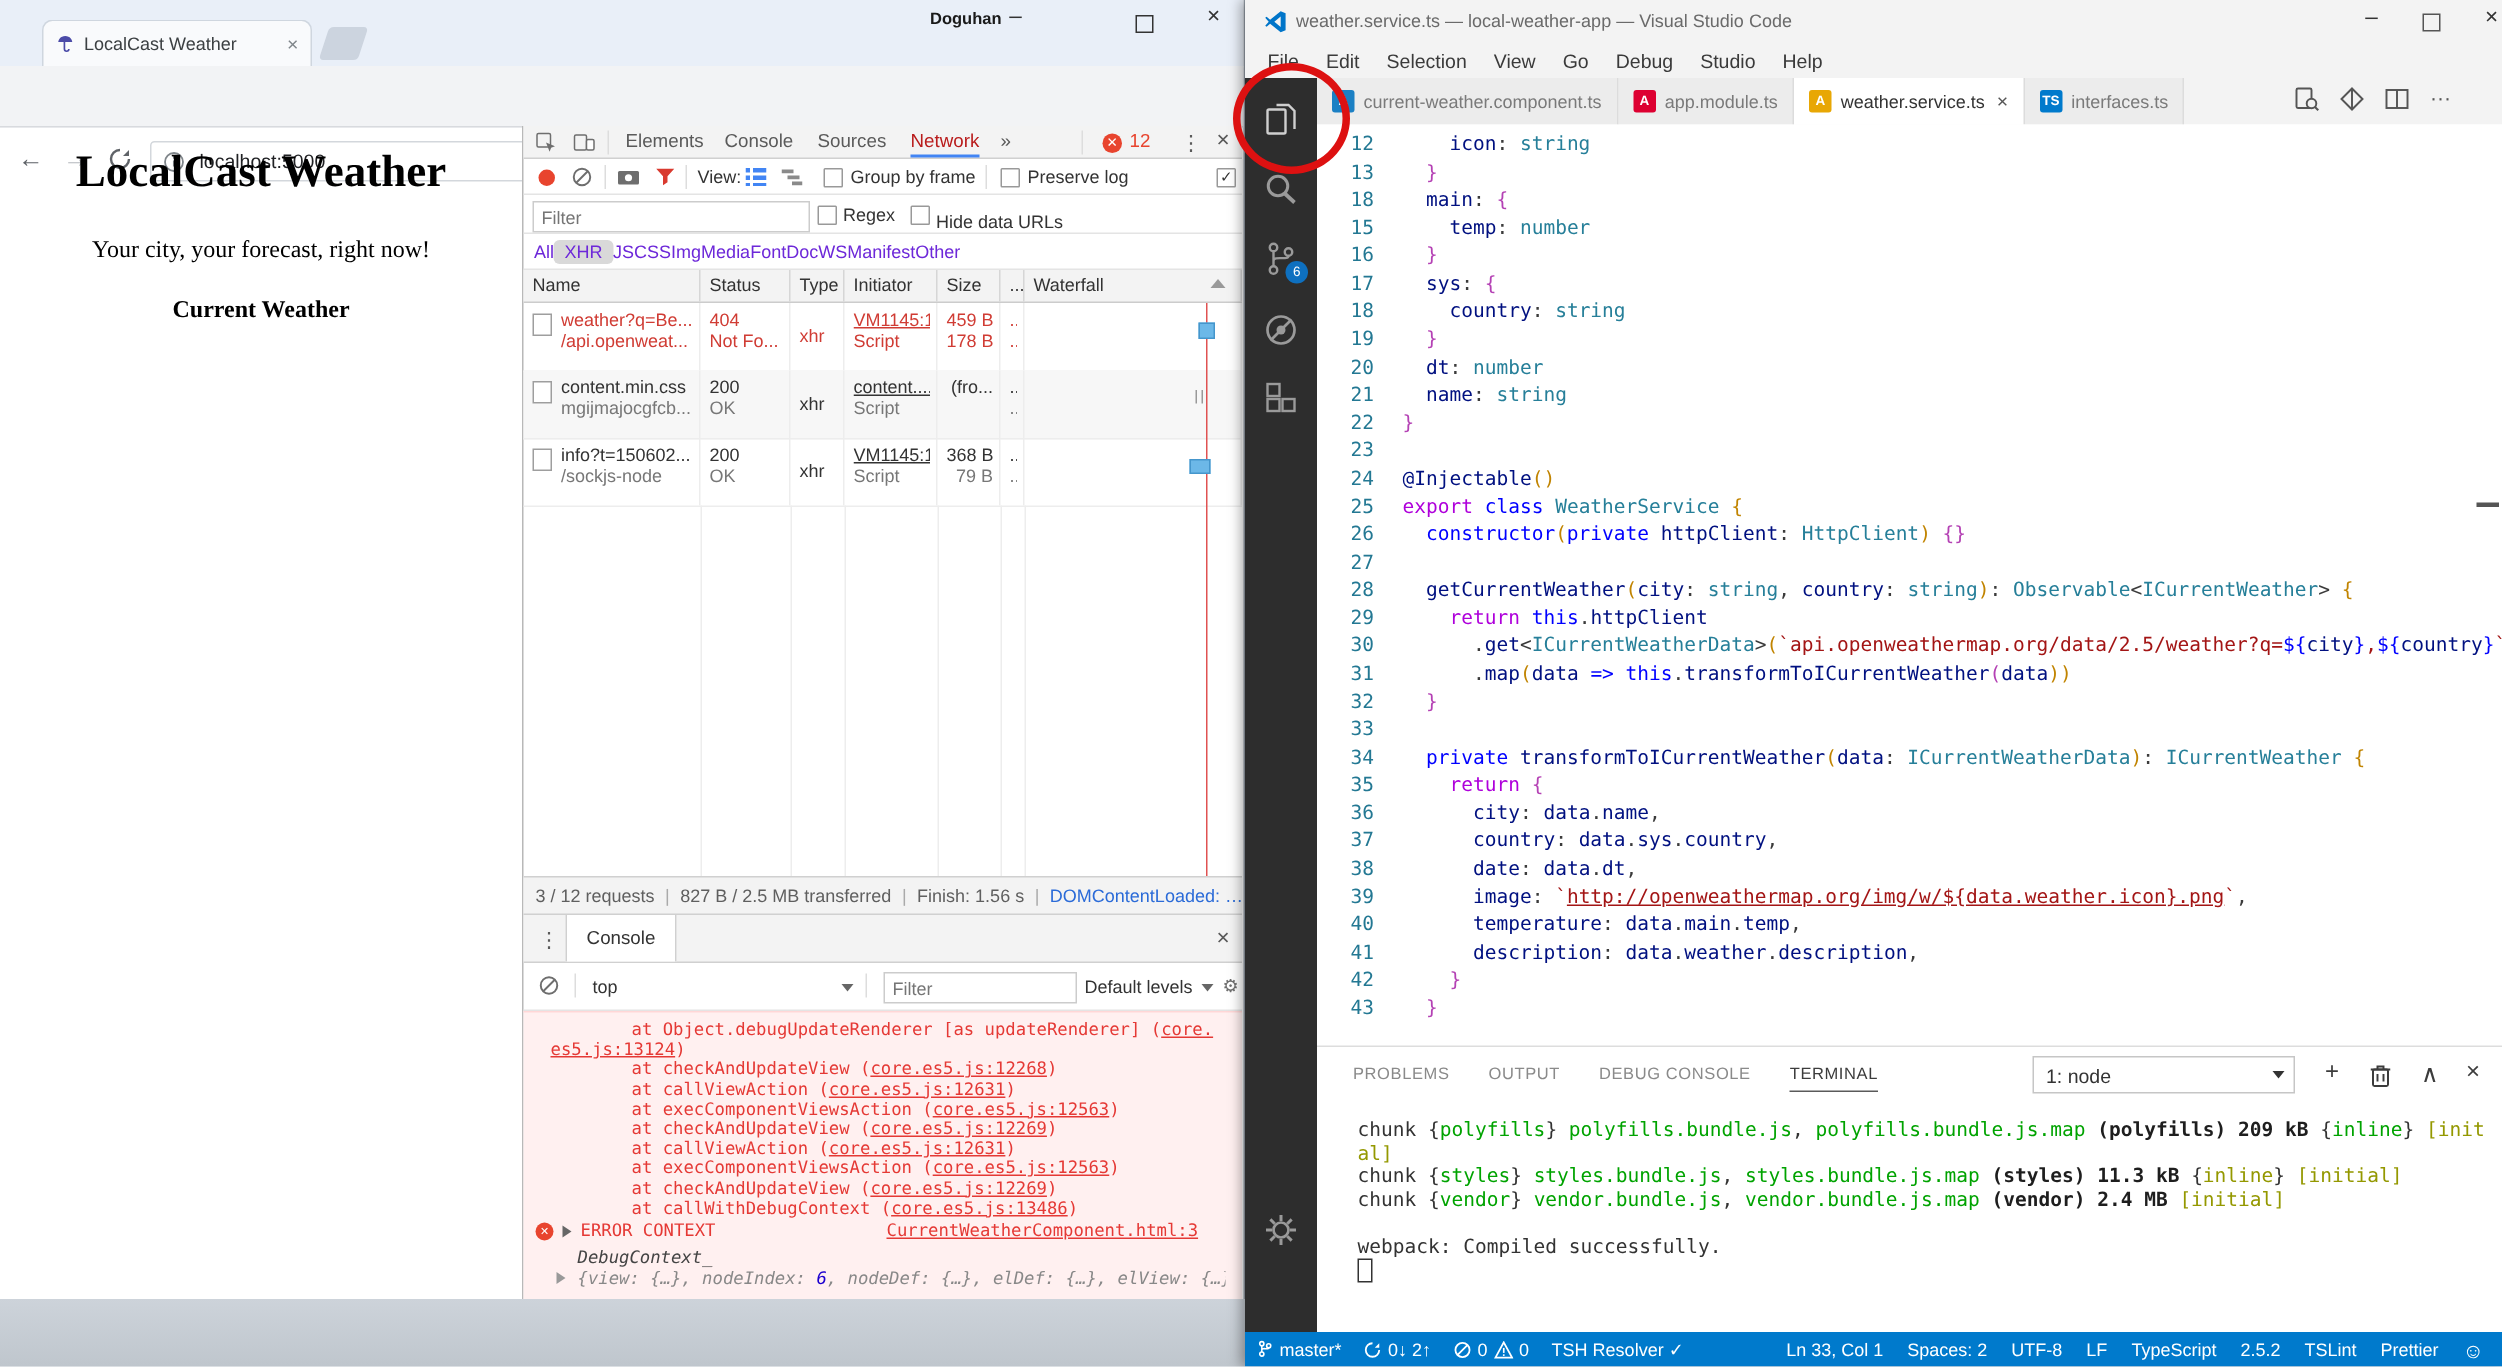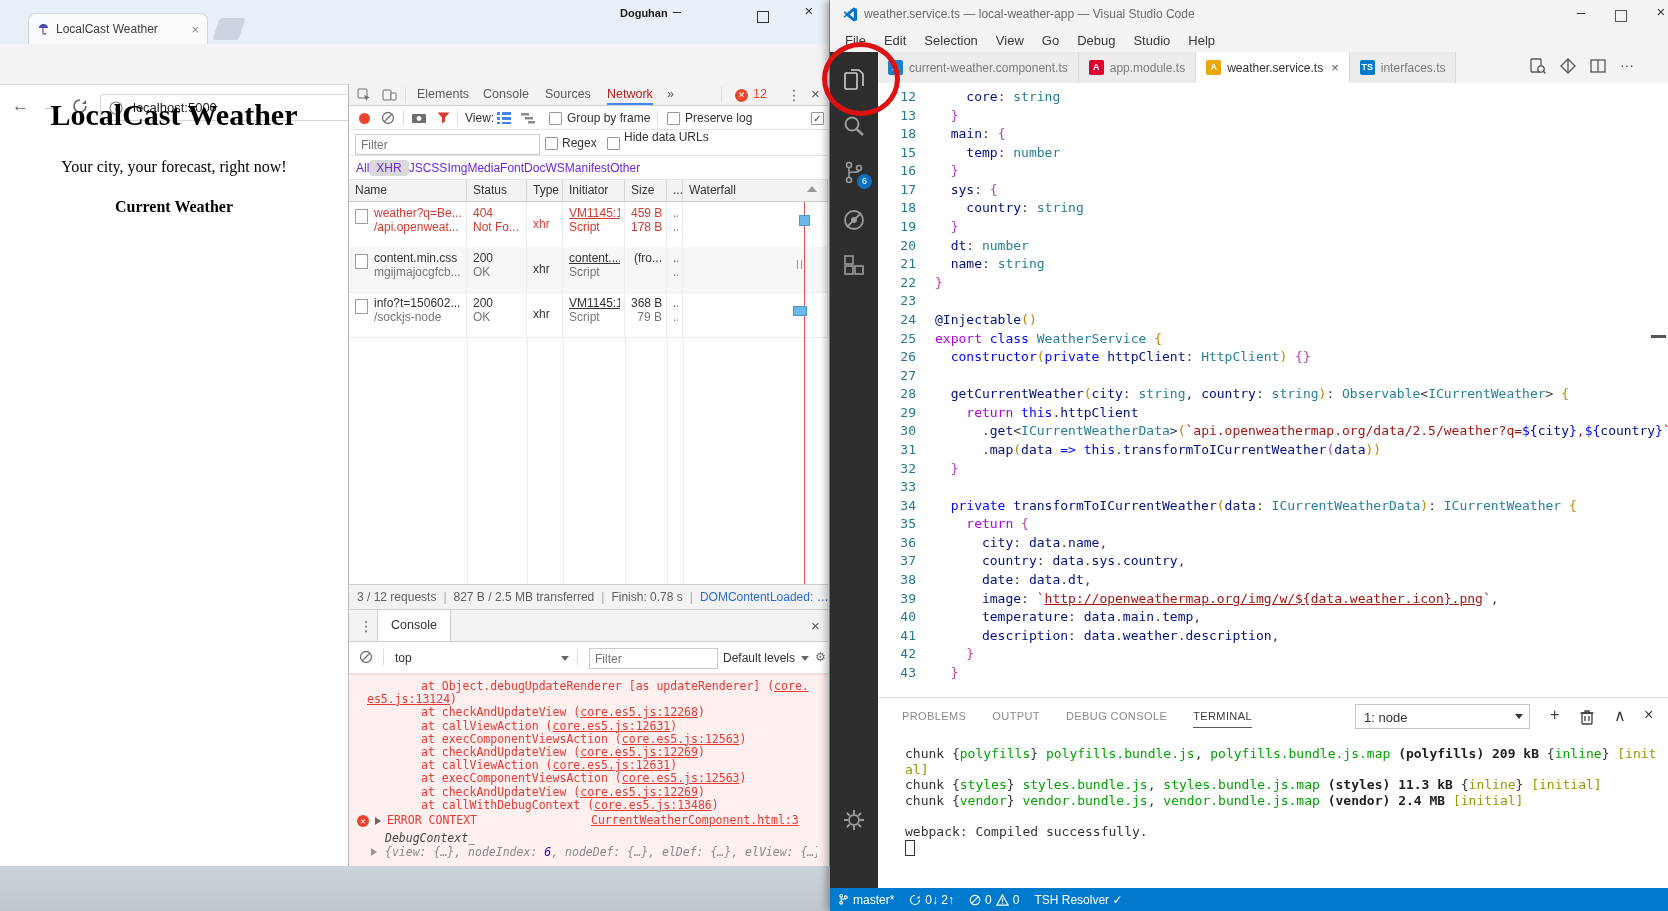--- a/index.html
+++ b/index.html
@@ -213,21 +213,21 @@
       <div class="vsep" style="left:308px;top:4px"></div>
       <span class="cb" style="left:318px;top:6px"></span>
       <span class="abs" style="left:336px;top:5px">Preserve log</span>
       <span class="cb" style="left:462px;top:6px">✓</span>
     </div>
     <div class="dt-row" id="dt-filterrow">
       <input id="net-filter" placeholder="Filter" style="">
       <span class="cb" style="left:196px;top:7px"></span>
       <span class="abs" style="left:213px;top:6px">Regex</span>
       <span class="cb" style="left:258px;top:7px"></span>
-      <span class="abs" style="left:275px;top:0">Hide data URLs</span>
+      <span class="abs" style="left:275px;top:11px">Hide data URLs</span>
     </div>
     <div class="dt-row" id="dt-pills">
         <span class="pill">All</span>
         <span class="pill active">XHR</span>
         <span class="pill">JS</span>
         <span class="pill">CSS</span>
         <span class="pill">Img</span>
         <span class="pill">Media</span>
         <span class="pill">Font</span>
         <span class="pill">Doc</span>
@@ -337,21 +337,21 @@
     <div class="abs" style="left:450px;top:131px;width:9px;height:9px;background:#6cb8e8;border:1px solid #4596cc"></div>
     <div class="abs" style="left:448px;top:176px;width:1px;height:9px;background:#999"></div>
     <div class="abs" style="left:452px;top:176px;width:1px;height:9px;background:#999"></div>
     <div class="abs" style="left:444px;top:222px;width:12px;height:8px;background:#6cb8e8;border:1px solid #4596cc"></div>
     <div class="tri-u" style="left:458px;top:102px"></div>
     <div class="dt-row" id="dt-summary">
       <span>3 / 12 requests</span>
         <span class="pipe">|</span>
       <span>827 B / 2.5 MB transferred</span>
         <span class="pipe">|</span>
-      <span>Finish: 0.78 s</span>
+      <span>Finish: 1.56 s</span>
         <span class="pipe">|</span>
       <span class="bluelink">DOMContentLoaded: …</span>
     </div>
     <div class="dt-row" id="con-header">
       <span class="abs" style="left:10px;top:8px;font-size:14px;color:#5a5a5a">⋮</span>
       <div id="con-tab">Console</div>
       <span class="abs" style="left:462px;top:7px;font-size:15px;color:#5a5a5a">×</span>
     </div>
     <div class="dt-row" id="con-toolbar">
       <svg class="abs" style="left:10px;top:8px" width="14" height="14" viewBox="0 0 14 14">
@@ -519,21 +519,21 @@
         <div>36</div>
         <div>37</div>
         <div>38</div>
         <div>39</div>
         <div>40</div>
         <div>41</div>
         <div>42</div>
         <div>43</div>
       </div>
     <div class="codewrap" id="code-lines">
-        <div><span>    </span><span class="tk-prop">core</span><span>:</span><span> </span><span class="tk-type">string</span></div>
+        <div><span>    </span><span class="tk-prop">icon</span><span>:</span><span> </span><span class="tk-type">string</span></div>
         <div><span>  </span><span class="tk-pk">}</span></div>
         <div><span>  </span><span class="tk-prop">main</span><span>: </span><span class="tk-pk">{</span></div>
         <div><span>    </span><span class="tk-prop">temp</span><span>: </span><span class="tk-type">number</span></div>
         <div><span>  </span><span class="tk-pk">}</span></div>
         <div><span>  </span><span class="tk-prop">sys</span><span>: </span><span class="tk-pk">{</span></div>
         <div><span>    </span><span class="tk-prop">country</span><span>: </span><span class="tk-type">string</span></div>
         <div><span>  </span><span class="tk-pk">}</span></div>
         <div><span>  </span><span class="tk-prop">dt</span><span>: </span><span class="tk-type">number</span></div>
         <div><span>  </span><span class="tk-prop">name</span><span>: </span><span class="tk-type">string</span></div>
         <div><span class="tk-pk">}</span></div>
@@ -615,14 +615,27 @@
             <path d="M7 1 L13 12 H1 Z" stroke="#fff" stroke-width="1.3" fill="none"></path>
             <rect x="6.4" y="5" width="1.2" height="3.6" fill="#fff"></rect>
             <rect x="6.4" y="9.6" width="1.2" height="1.2" fill="#fff"></rect>
           </svg>
         <span>0</span>
       </span>
       <span class="st-item">
           <span>TSH Resolver ✓</span>
         </span>
     </div>
+    <div id="st-right">
+      <span id="st-right-items" style="display:flex;gap:16px">
+          <span>Ln 33, Col 1</span>
+          <span>Spaces: 2</span>
+          <span>UTF-8</span>
+          <span>LF</span>
+          <span>TypeScript</span>
+          <span>2.5.2</span>
+          <span>TSLint</span>
+          <span>Prettier</span>
+        </span>
+      <span style="font-size:14px">☺</span>
+    </div>
   </div>
 </div>
 
 </body></html>

